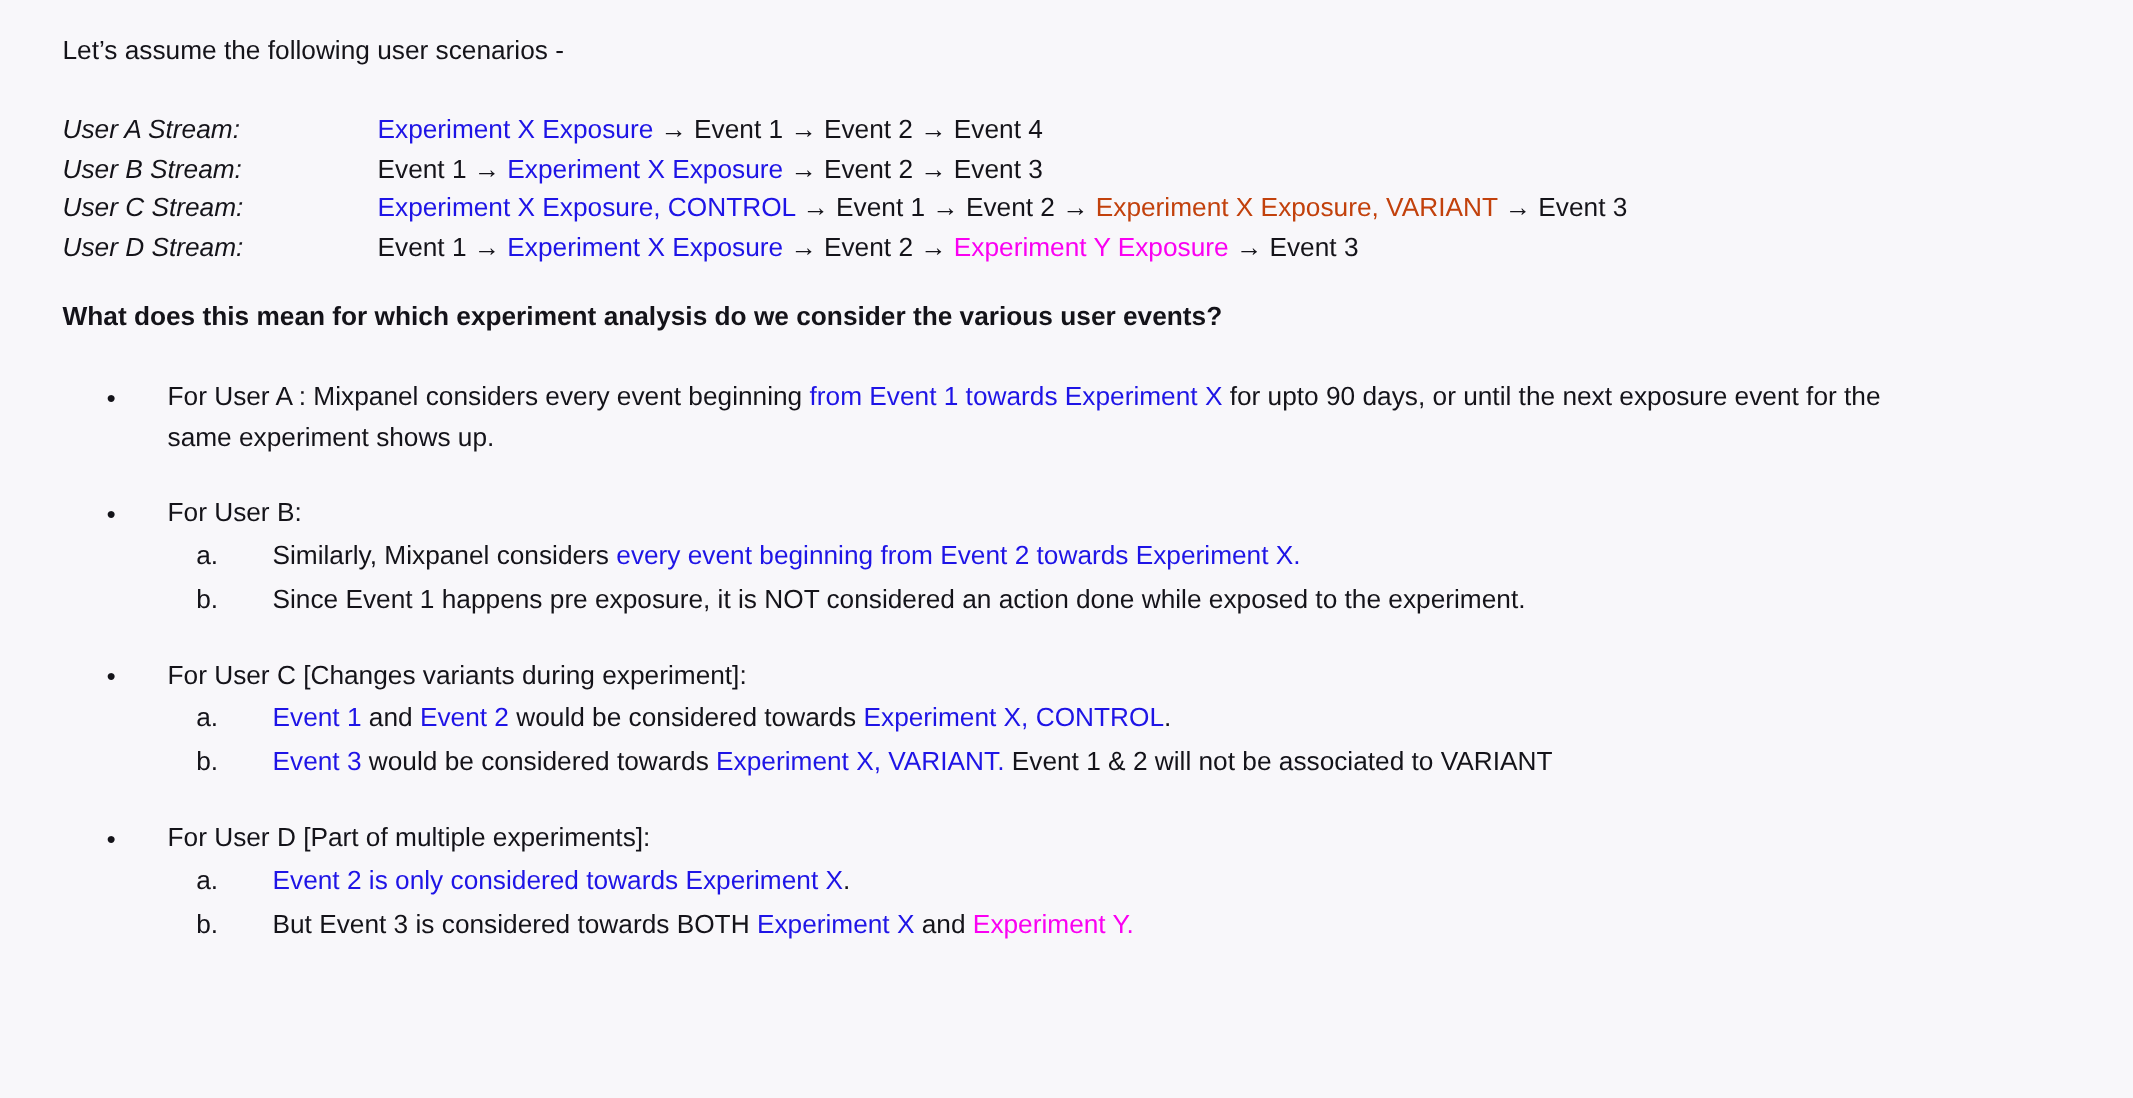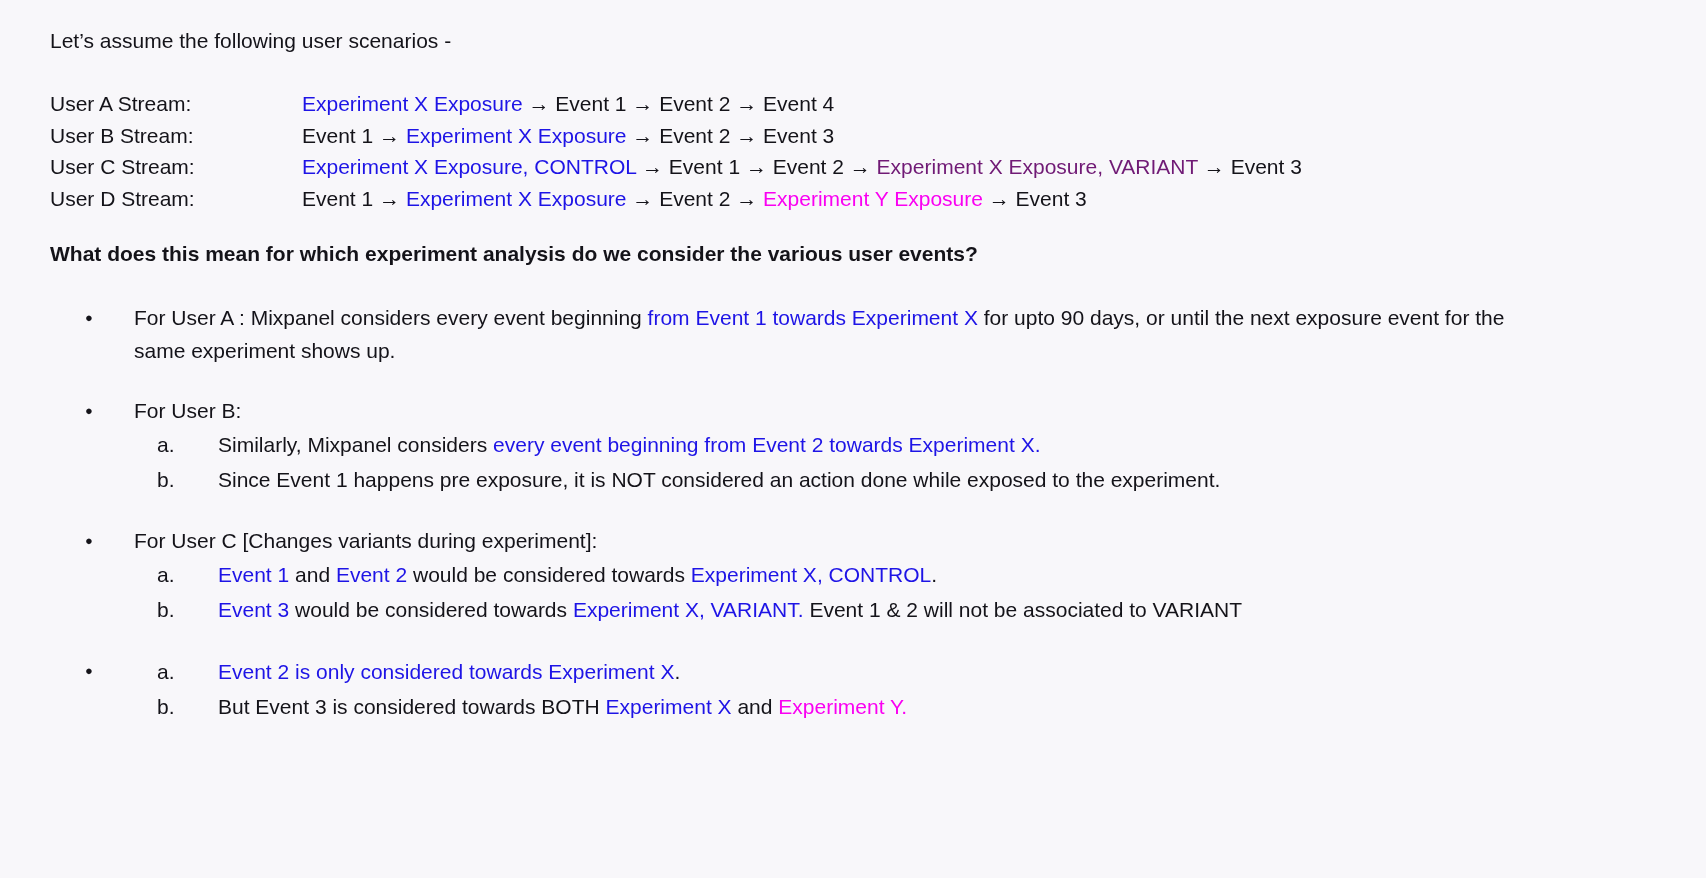--- a/index.html
+++ b/index.html
@@ -8,21 +8,21 @@
     background: #f8f7fa;
     color: #141319;
     font-family: "Liberation Sans", sans-serif;
     font-size: 21px;
     padding: 28px 50px;
     min-width: 1706px;
   }
   .intro { line-height: 26px; }
   .streams { margin-top: 34px; }
   .stream-row { display: flex; line-height: 31.5px; white-space: nowrap; }
-  .stream-label { width: 252px; flex: 0 0 252px; }
+  .stream-label { width: 252px; flex: 0 0 252px; font-style: italic; }
   .question { margin-top: 25px; line-height: 30px; font-weight: 700; }
   .bullets { margin-top: 32px; }
   .bullet-group + .bullet-group { margin-top: 27px; }
   .bullet-lead { position: relative; padding-left: 84px; line-height: 33px; max-width: 1500px; }
   .dot { position: absolute; left: 35px; top: 0; font-size: 13px; line-height: 33px; }
   .sub-item { position: relative; padding-left: 168px; line-height: 35px; }
   .sub-marker { position: absolute; left: 107px; top: 0; }
 </style>
 </head>
 <body>
@@ -33,21 +33,21 @@
       <div class="stream-row">
         <span class="stream-label">User A Stream:</span>
         <span class="stream-content"><span style="color: rgb(30, 20, 230);">Experiment X Exposure</span><span> → Event 1 → Event 2 → Event 4</span></span>
       </div>
       <div class="stream-row">
         <span class="stream-label">User B Stream:</span>
         <span class="stream-content"><span>Event 1 → </span><span style="color: rgb(30, 20, 230);">Experiment X Exposure</span><span> → Event 2 → Event 3</span></span>
       </div>
       <div class="stream-row">
         <span class="stream-label">User C Stream:</span>
-        <span class="stream-content"><span style="color: rgb(30, 20, 230);">Experiment X Exposure, CONTROL</span><span> → Event 1 → Event 2 → </span><span style="color: #701a75;">Experiment X Exposure, VARIANT</span><span> → Event 3</span></span>
+        <span class="stream-content"><span style="color: rgb(30, 20, 230);">Experiment X Exposure, CONTROL</span><span> → Event 1 → Event 2 → </span><span style="color: #c2410c;">Experiment X Exposure, VARIANT</span><span> → Event 3</span></span>
       </div>
       <div class="stream-row">
         <span class="stream-label">User D Stream:</span>
         <span class="stream-content"><span>Event 1 → </span><span style="color: rgb(30, 20, 230);">Experiment X Exposure</span><span> → Event 2 → </span><span style="color: rgb(250, 0, 242); margin-top: 46px;">Experiment Y Exposure</span><span> → Event 3</span></span>
       </div>
     </div>
   <p class="question">What does this mean for which experiment analysis do we consider the various user events?</p>
   <div class="bullets">
       <div class="bullet-group">
         <div class="bullet-lead"><span class="dot">●</span><span><span>For User A : Mixpanel considers every event beginning </span><span style="color: rgb(30, 20, 230);">from Event 1 towards Experiment X</span><span> for upto 90 days, or until the next exposure event for the same experiment shows up.</span></span></div>
@@ -56,18 +56,18 @@
         <div class="bullet-lead"><span class="dot">●</span><span><span>For User B:</span></span></div>
         <div class="sub-item"><span class="sub-marker">a.</span><span><span>Similarly, Mixpanel considers </span><span style="color: rgb(30, 20, 230);">every event beginning from Event 2 towards Experiment X.</span></span></div>
         <div class="sub-item"><span class="sub-marker">b.</span><span><span>Since Event 1 happens pre exposure, it is NOT considered an action done while exposed to the experiment.</span></span></div>
       </div>
       <div class="bullet-group">
         <div class="bullet-lead"><span class="dot">●</span><span><span>For User C [Changes variants during experiment]:</span></span></div>
         <div class="sub-item"><span class="sub-marker">a.</span><span><span style="color: rgb(30, 20, 230);">Event 1</span><span> and </span><span style="color: rgb(30, 20, 230);">Event 2</span><span> would be considered towards </span><span style="color: rgb(30, 20, 230); text-align: center;">Experiment X, CONTROL</span><span>.</span></span></div>
         <div class="sub-item"><span class="sub-marker">b.</span><span><span style="color: rgb(30, 20, 230);">Event 3</span><span> would be considered towards </span><span style="color: rgb(30, 20, 230);">Experiment X, VARIANT.</span><span> Event 1 &amp; 2 will not be associated to VARIANT</span></span></div>
       </div>
       <div class="bullet-group">
-        <div class="bullet-lead"><span class="dot">●</span></div>
+        <div class="bullet-lead"><span class="dot">●</span><span><span>For User D [Part of multiple experiments]:</span></span></div>
         <div class="sub-item"><span class="sub-marker">a.</span><span><span style="color: rgb(30, 20, 230); text-align: center;">Event 2 is only considered towards Experiment X</span><span>.</span></span></div>
         <div class="sub-item"><span class="sub-marker">b.</span><span><span>But Event 3 is considered towards BOTH </span><span style="color: rgb(30, 20, 230);">Experiment X</span><span> and </span><span style="color: rgb(250, 0, 242);">Experiment Y.</span></span></div>
       </div>
     </div>
 </div>
 
 </body></html>

